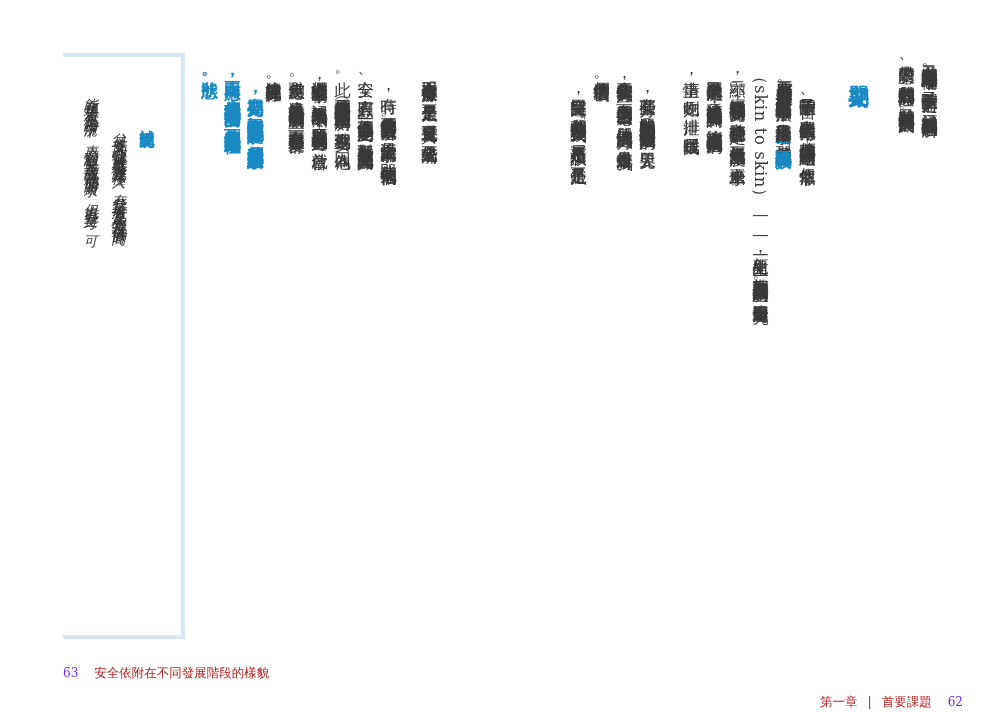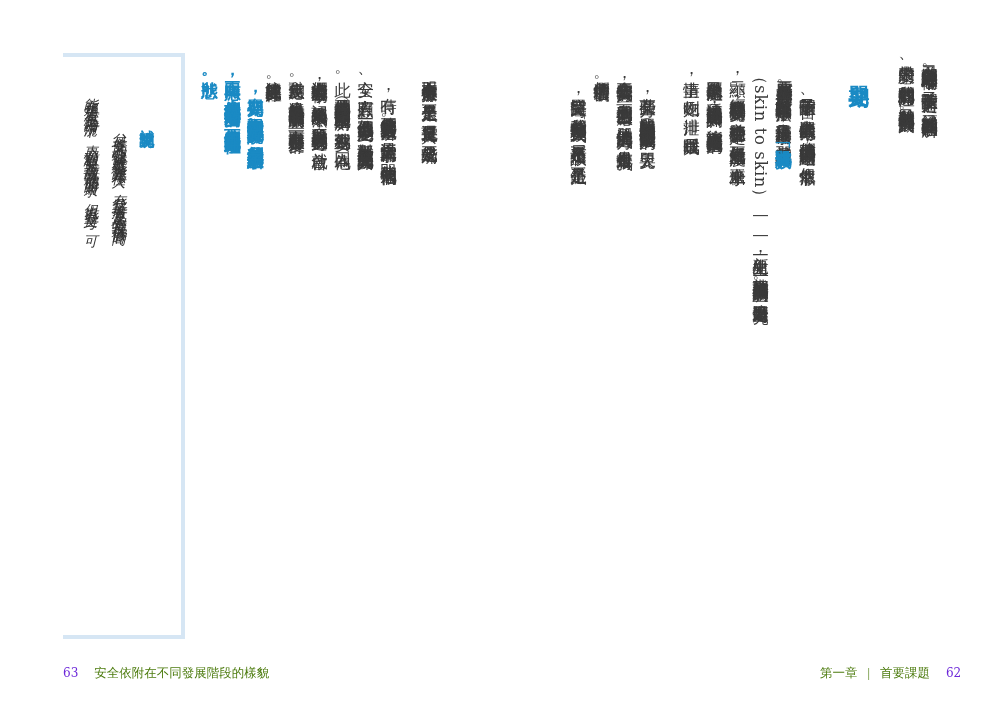--- a/index.html
+++ b/index.html
@@ -37,21 +37,21 @@
     font-size: 14px; line-height: 28px; letter-spacing: 2.6px; color: #333;
     white-space: nowrap; left: 77px; top: 86px; font-style: italic;
   }
   .box-text .line { display: block; }
   .box-text .l2 { padding-top: 36px; }
   .footer {
     position: absolute; top: 665px; font-size: 12.5px; white-space: nowrap;
     font-family: "DejaVu Serif", "Liberation Serif", serif;
   }
   .pg-num { color: #6d28d9; font-size: 12px; }
-  .foot-blue { color: #4d7c0f; font-family: Liberation Serif, serif; }
+  .foot-blue { color: #b91c1c; }
 </style>
 </head>
 <body>
 
 <div class="spread">
 
   <div class="col" style="left:895px; top:52px;">
     <span class="line">已在孕育中的深刻連結做好心理準備。孩子在離開子宮之前，就已經能感受到我們的存在所</span>
     <span class="line">帶來的安慰、我們對他們的細心關注，以及我們對他們福祉與照顧的投入。</span>
   </div>
@@ -74,21 +74,21 @@
   <div class="col" style="left:590px; top:68px;">
     <span class="line indent">在某些方面，嬰兒期的依附互動是最單純的（雖然在體力上可能是最累人的）。嬰兒天</span>
     <span class="line">生會在需要我們時哭泣，而我們則天生會去回應。哭泣是他們的溝通方式，也是最有效向我</span>
     <span class="line">們傳達需求的信號。</span>
   </div>
 
   <div class="col" style="left:567px; top:68px;">
     <span class="line indent">當嬰兒哭泣時，我們就會啟動「偵探型父母模式」：尿布是不是該換了？是不是餓了？</span>
   </div>
 
-  <div class="footer" style="left:820px;">
+  <div class="footer" style="left:820px;margin-top:29px;">
     <span class="foot-blue">第一章</span>
     <span class="foot-blue" style="margin:0 6px;">|</span>
     <span class="foot-blue">首要課題</span>
     <span class="pg-num" style="margin-left:12px;">62</span>
   </div>
 
   <div class="col" style="left:418px; top:68px;">
     <span class="line">衣服會不會摩擦不舒服？是不是太累了？還是需要玩具？或是要奶嘴？</span>
   </div>
 

